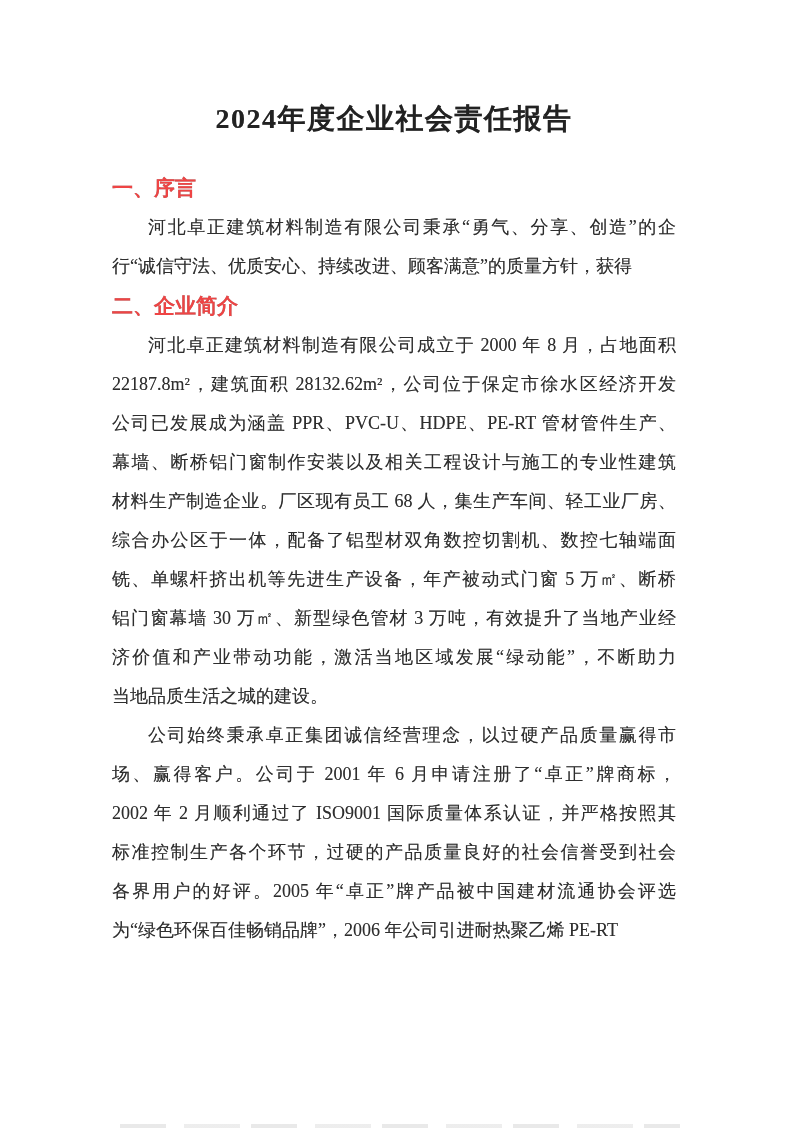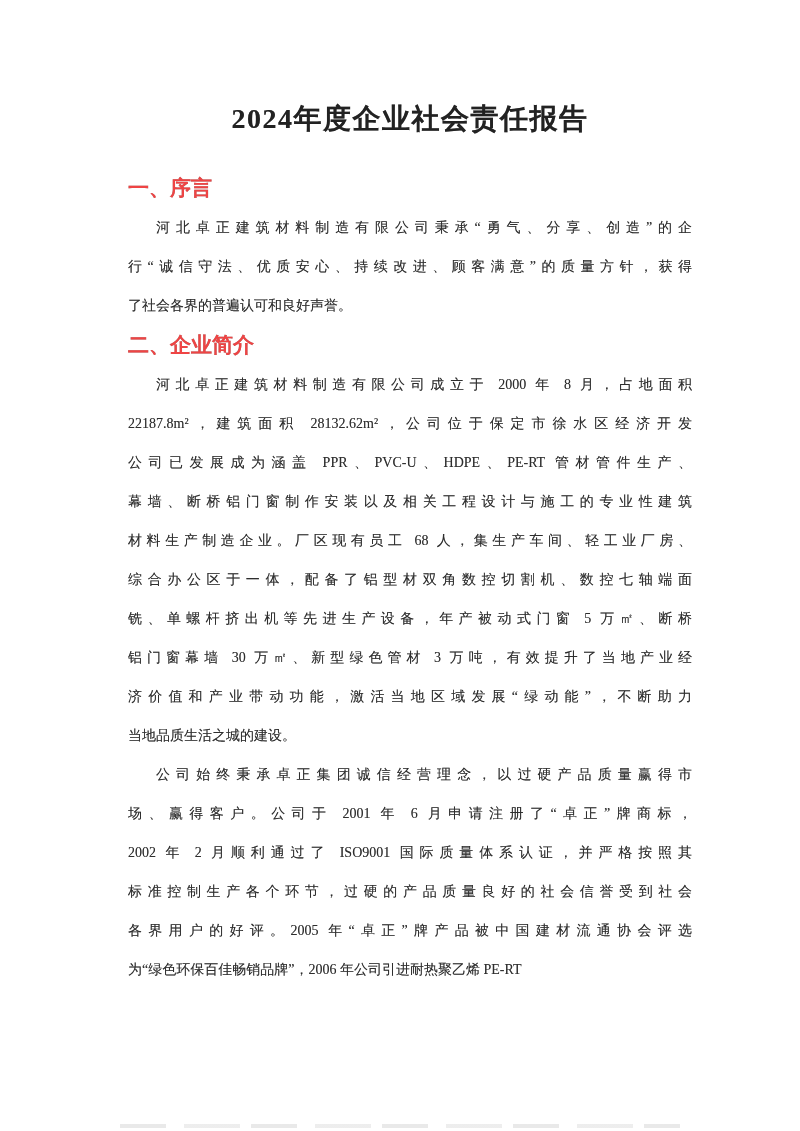--- a/index.html
+++ b/index.html
@@ -7,21 +7,21 @@
     position: relative;
     width: 800px;
     height: 1131px;
     background: #ffffff;
     overflow: hidden;
     font-family: "Liberation Serif", "DejaVu Serif", serif;
     color: #2e2e2e;
   }
   .content {
     position: absolute;
-    left: 128px;
+    left: 112px;
     top: 0;
     width: 564px;
     font-family: Liberation Serif, serif;
   }
   .title {
     margin: 97px 0 0 0;
     font-size: 28px;
     font-weight: 700;
     line-height: 44px;
     text-align: center;
@@ -32,21 +32,21 @@
   .heading {
     margin: 0;
     font-size: 21px;
     font-weight: 700;
     line-height: 40px;
     color: #ef4444;
     text-shadow: 0 0 0.5px rgba(34,34,34,0.5);
   }
   .heading.h-first { margin-top: 27px; }
   .para {
-    font-size: 14px;
+    font-size: 18px;
     color: #2e2e2e;
     text-shadow: 0 0 0.5px rgba(46,46,46,0.45);
   }
   .para .line {
     line-height: 39px;
     text-align: justify;
     text-align-last: justify;
     white-space: normal;
   }
   .para .line:first-child { text-indent: 2em; }
@@ -72,21 +72,20 @@
 <body>
 
 <div class="page">
   <div class="content">
     <h1 class="title">2024年度企业社会责任报告</h1>
 
     <h2 class="heading h-first">一、序言</h2>
     <div class="para">
         <div class="line">河北卓正建筑材料制造有限公司秉承“勇气、分享、创造”的企</div>
         <div class="line">行“诚信守法、优质安心、持续改进、顾客满意”的质量方针，获得</div>
-        <div class="line">了社会各界的普遍认可和良好声誉。</div>
       </div>
 
     <h2 class="heading">二、企业简介</h2>
     <div class="para">
         <div class="line">河北卓正建筑材料制造有限公司成立于 2000 年 8 月，占地面积</div>
         <div class="line">22187.8m²，建筑面积 28132.62m²，公司位于保定市徐水区经济开发</div>
         <div class="line">公司已发展成为涵盖 PPR、PVC-U、HDPE、PE-RT 管材管件生产、</div>
         <div class="line">幕墙、断桥铝门窗制作安装以及相关工程设计与施工的专业性建筑</div>
         <div class="line">材料生产制造企业。厂区现有员工 68 人，集生产车间、轻工业厂房、</div>
         <div class="line">综合办公区于一体，配备了铝型材双角数控切割机、数控七轴端面</div>

